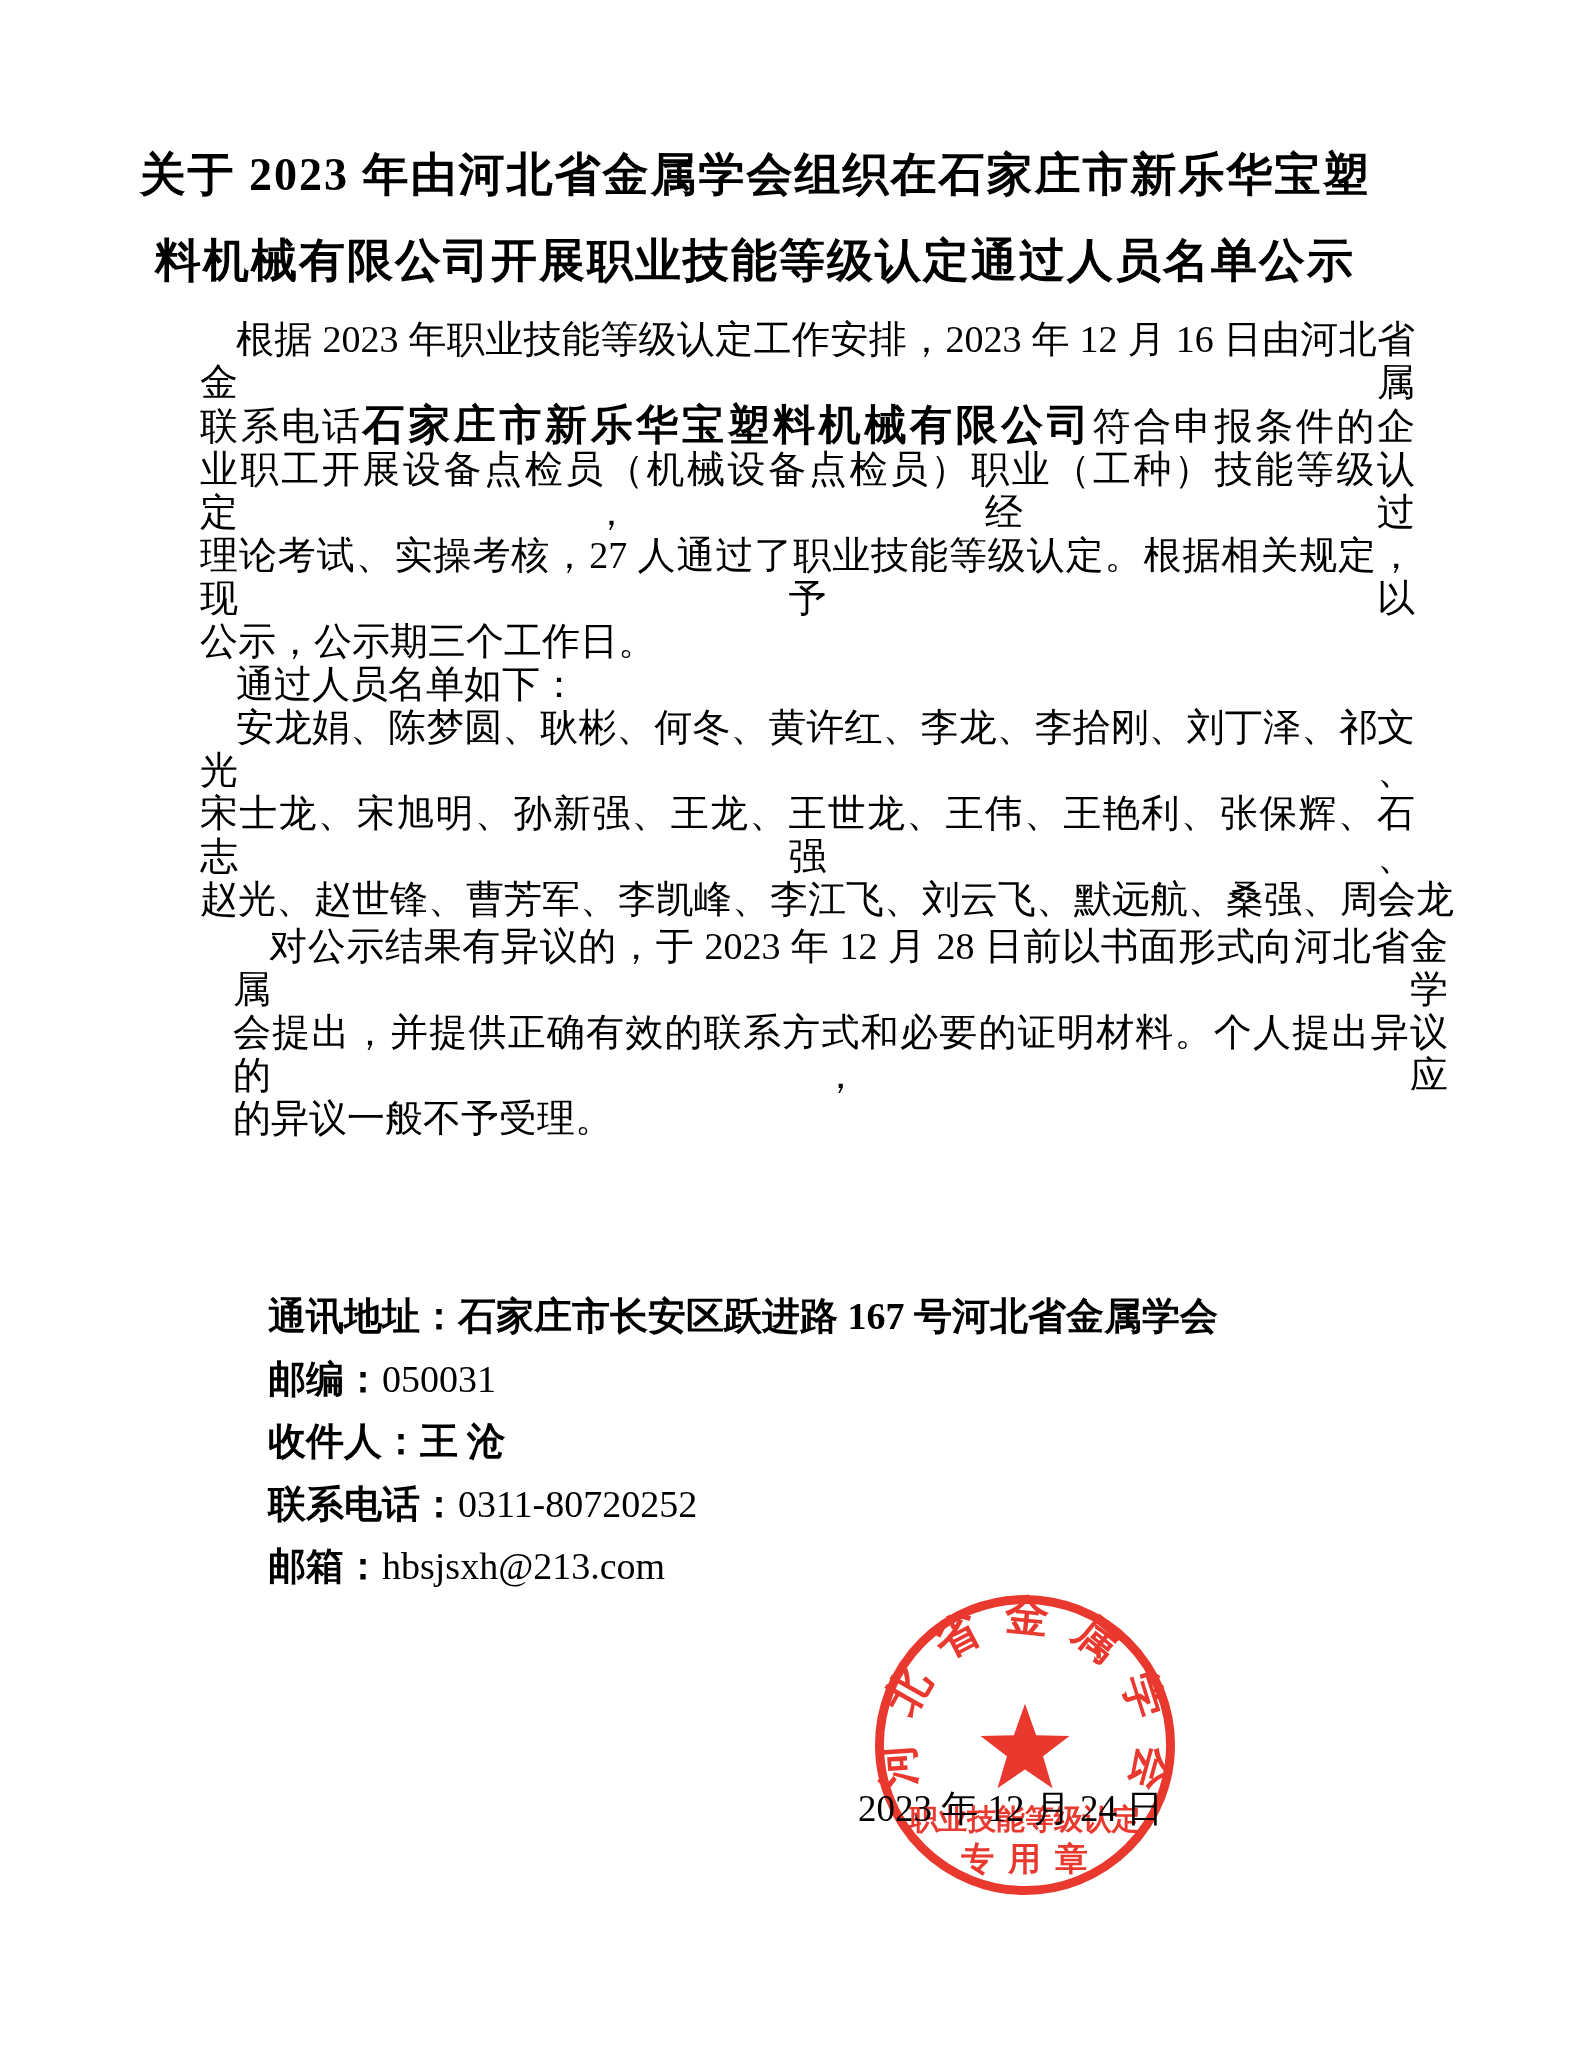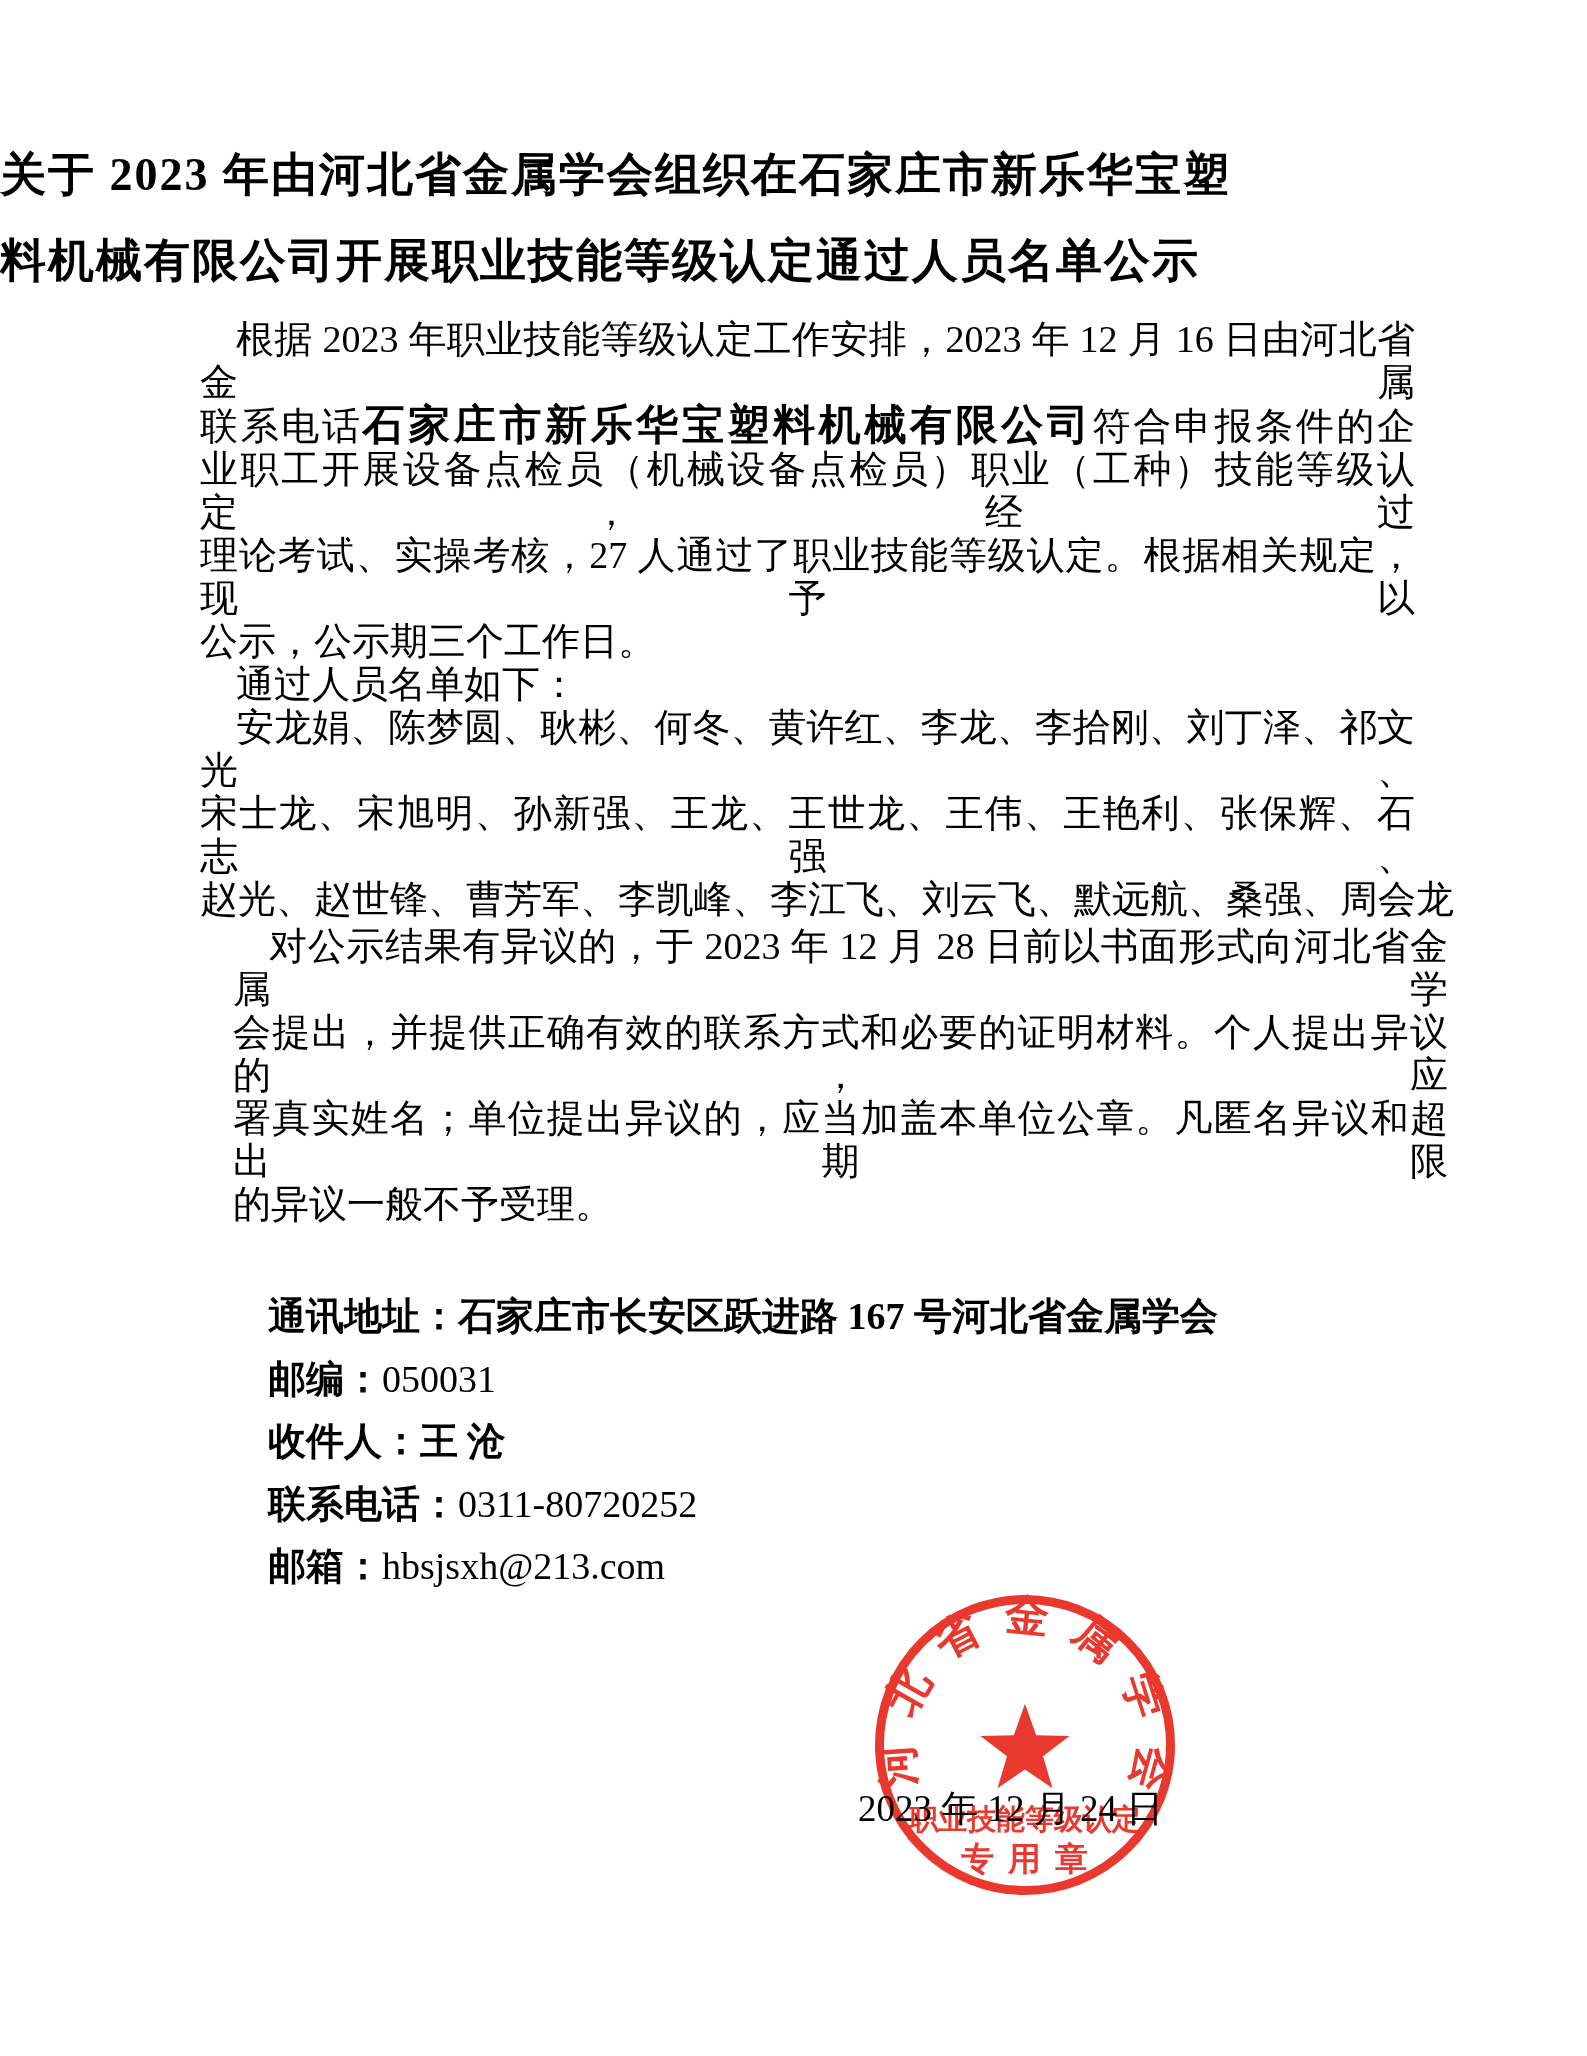--- a/index.html
+++ b/index.html
@@ -10,20 +10,21 @@
     background:#ffffff;
     font-family:"Liberation Serif","DejaVu Serif",serif;
     color:#000;
     overflow:hidden;
   }
   .title {
     position:absolute;
     top:132px;
     left:0;
     width:1510px;
+    text-align:center;
     font-size:46px;
     font-weight:700;
     line-height:86px;
     letter-spacing:2px;
   }
   .body-block {
     position:absolute;
     left:200px;
     width:1215px;
     font-size:38px;
@@ -96,21 +97,20 @@
     <div class="line">公示，公示期三个工作日。</div>
     <div class="line indent">通过人员名单如下：</div>
     <div class="line fill indent">安龙娟、陈梦圆、耿彬、何冬、黄许红、李龙、李拾刚、刘丁泽、祁文光、</div>
     <div class="line fill">宋士龙、宋旭明、孙新强、王龙、王世龙、王伟、王艳利、张保辉、石志强、</div>
     <div class="line">赵光、赵世锋、曹芳军、李凯峰、李江飞、刘云飞、默远航、桑强、周会龙</div>
   </div>
 
   <div class="body-block" id="para2">
     <div class="line fill indent">对公示结果有异议的，于 2023 年 12 月 28 日前以书面形式向河北省金属学</div>
     <div class="line fill">会提出，并提供正确有效的联系方式和必要的证明材料。个人提出异议的，应</div>
-    <div class="line fill">署真实姓名；单位提出异议的，应当加盖本单位公章。凡匿名异议和超出期限</div>
     <div class="line">的异议一般不予受理。</div>
   </div>
 
   <div class="contact">
     <div class="row"><span class="label">通讯地址：</span><span class="value">石家庄市长安区跃进路 167 号河北省金属学会</span></div>
     <div class="row"><span class="label">邮编：</span><span class="value">050031</span></div>
     <div class="row"><span class="label">收件人：</span><span class="value">王 沧</span></div>
     <div class="row"><span class="label">联系电话：</span><span class="value">0311-80720252</span></div>
     <div class="row"><span class="label">邮箱：</span><span class="value">hbsjsxh@213.com</span></div>
   </div>

